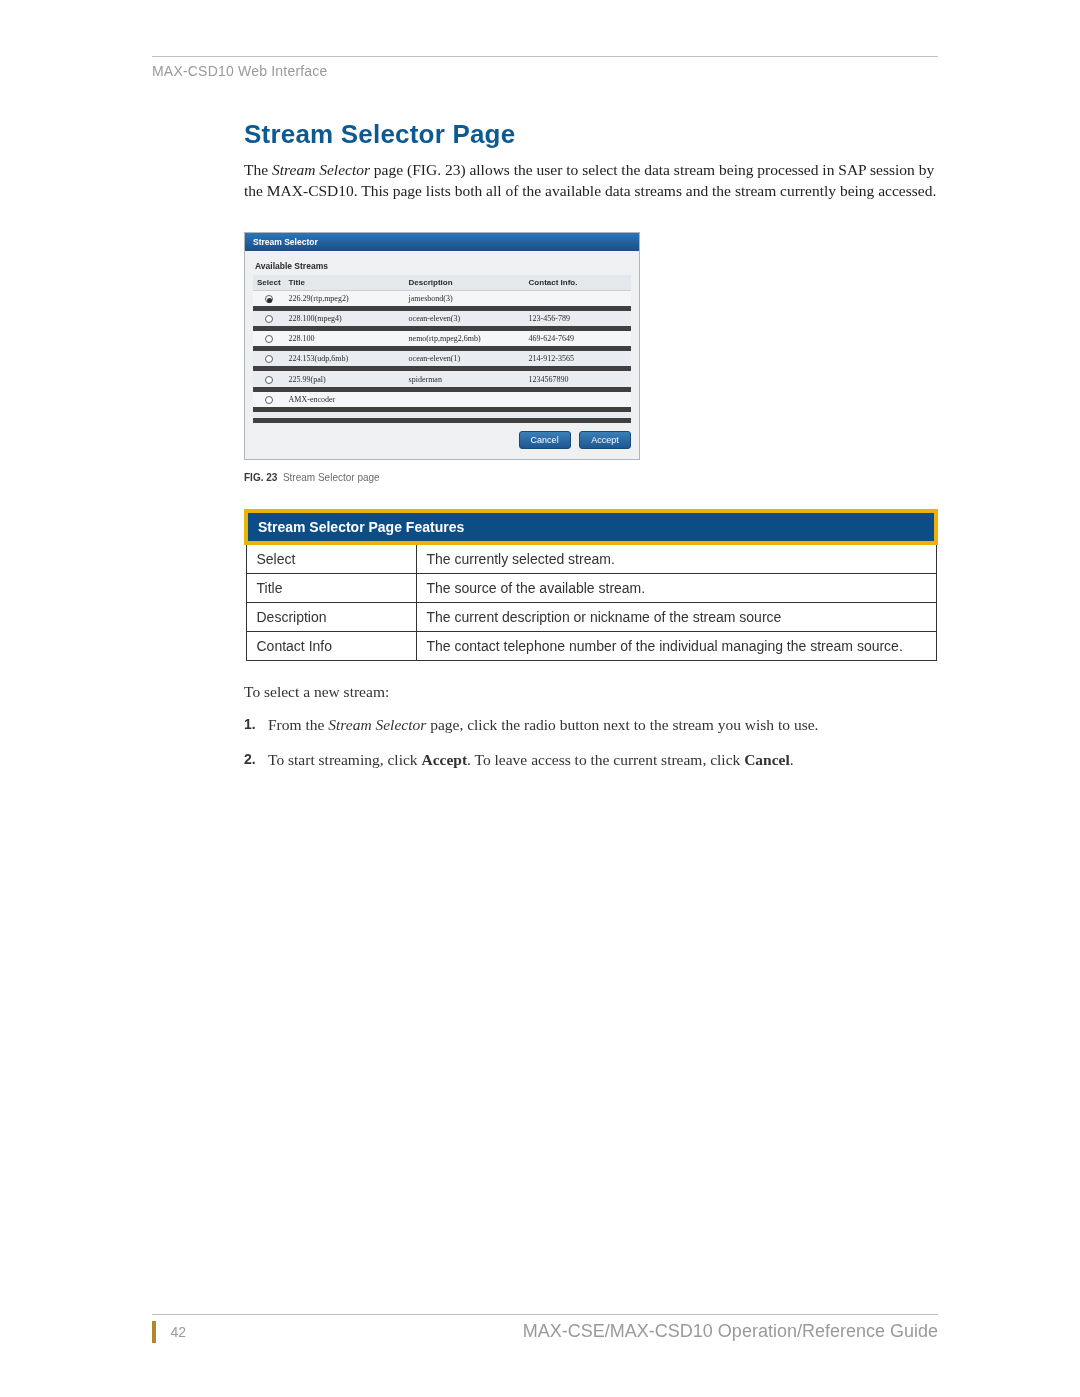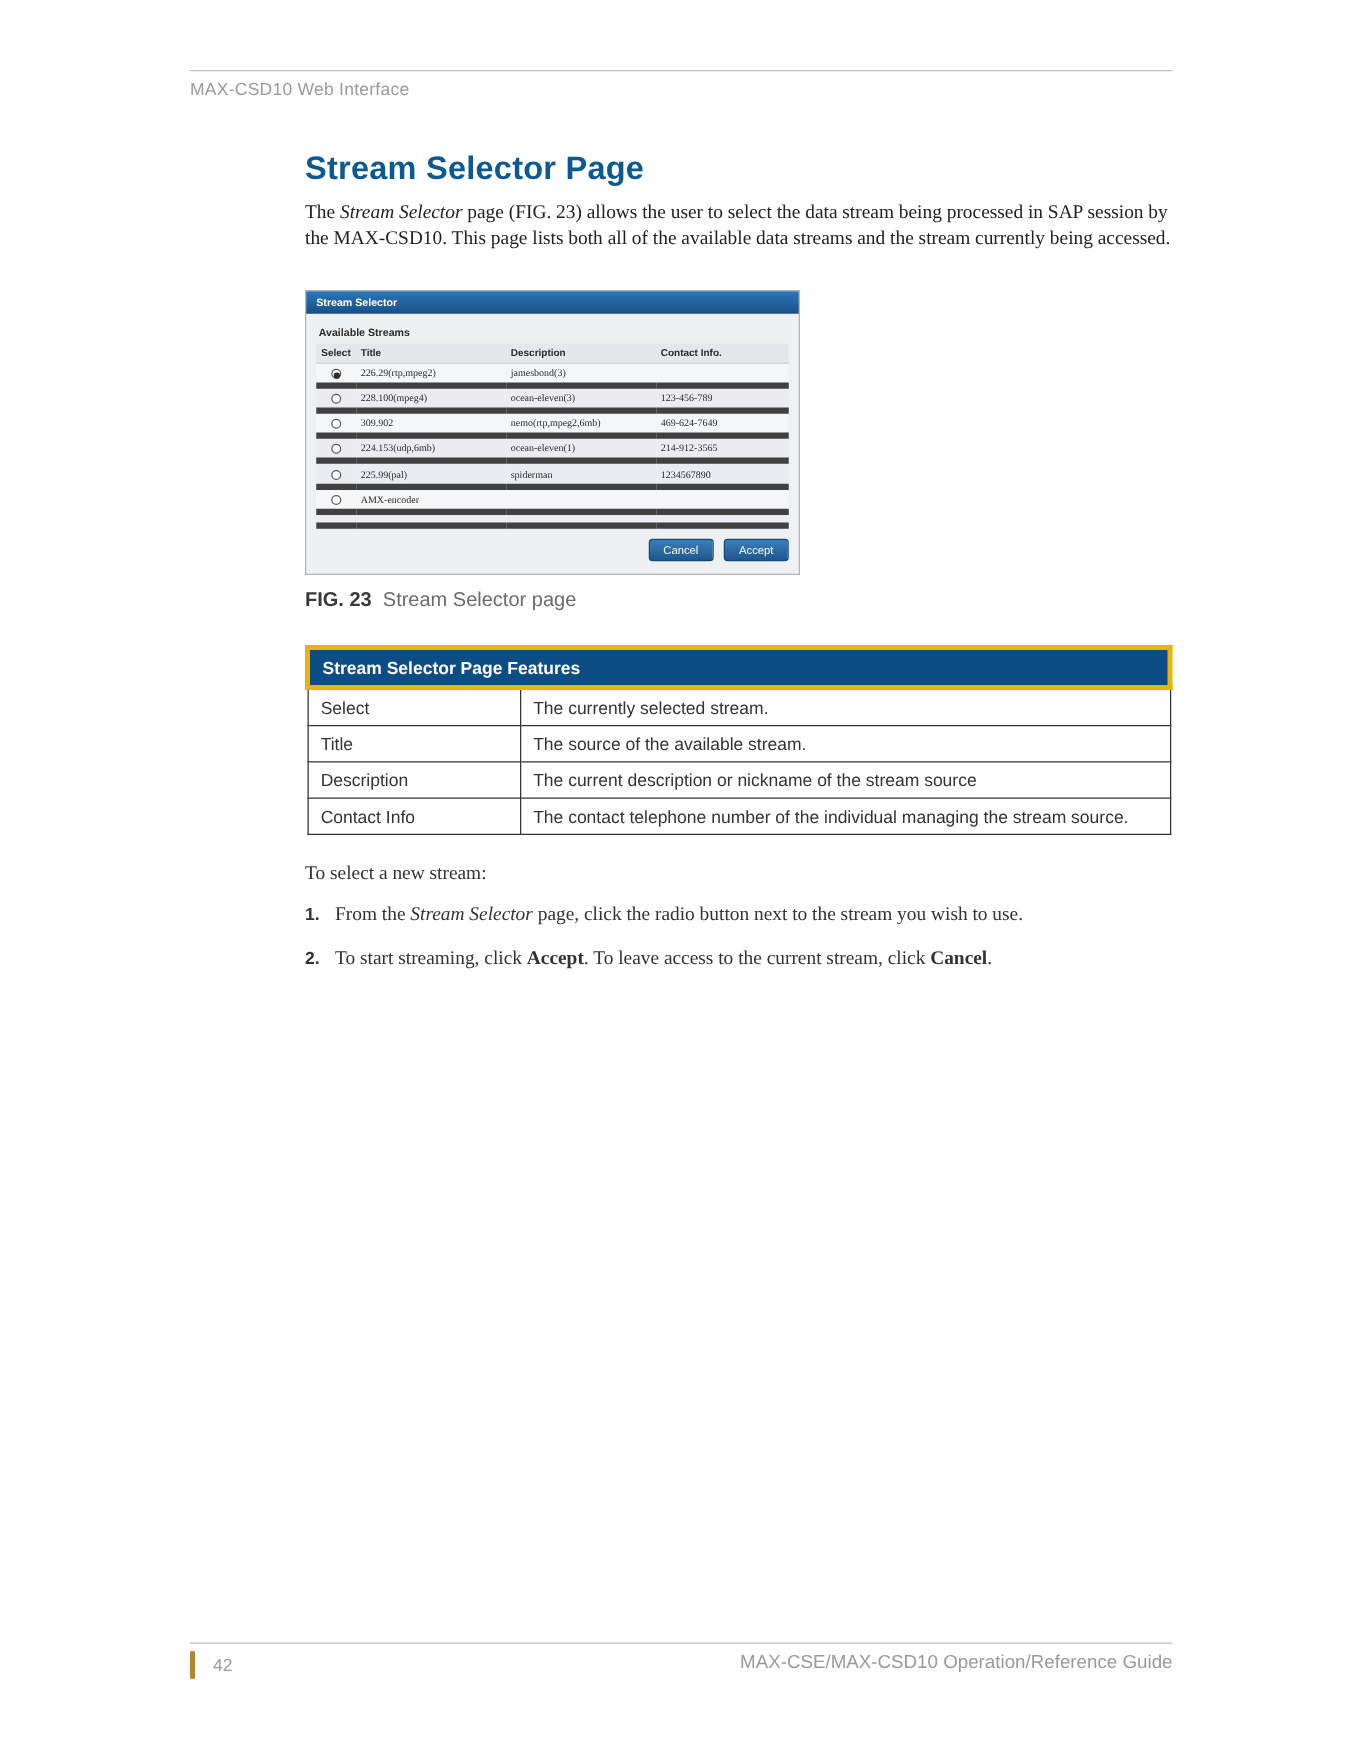--- a/index.html
+++ b/index.html
@@ -117,21 +117,21 @@
     text-align: center;
     font-size: 9px;
     color: #fff;
     padding: 3px 8px;
     border-radius: 3px;
     margin-left: 6px;
     background: linear-gradient(#3a7fb9, #1e578f);
     border: 1px solid #164a7a;
   }
   .caption {
-    font-size: 16px;
+    font-size: 10px;
     color: #6b6b6b;
     margin-bottom: 26px;
   }
   .caption .fig { font-weight: bold; color: #3a3a3a; }
 
   
   .feat {
     width: 100%;
     border-collapse: collapse;
     margin-bottom: 22px;
@@ -200,21 +200,21 @@
     margin-right: 10px;
   }
   .pg {
     color: #9a9a9a;
     font-size: 14px;
     vertical-align: middle;
   }
   .guide {
     float: right;
     color: #9a9a9a;
-    font-size: 15px;
+    font-size: 18px;
   }
 </style>
 </head>
 <body>
 
 <div class="page">
   <div class="top-rule"></div>
   <div class="header-label">MAX-CSD10 Web Interface</div>
 
   <div class="content">
@@ -245,21 +245,21 @@
               <td></td>
             </tr>
             <tr class="alt">
               <td class="radio"><span class="rad"></span></td>
               <td>228.100(mpeg4)</td>
               <td>ocean-eleven(3)</td>
               <td>123-456-789</td>
             </tr>
             <tr class="norm">
               <td class="radio"><span class="rad"></span></td>
-              <td>309.902</td>
+              <td>228.100</td>
               <td>nemo(rtp,mpeg2,6mb)</td>
               <td>469-624-7649</td>
             </tr>
             <tr class="alt">
               <td class="radio"><span class="rad"></span></td>
               <td>224.153(udp,6mb)</td>
               <td>ocean-eleven(1)</td>
               <td>214-912-3565</td>
             </tr>
             <tr class="alt">

